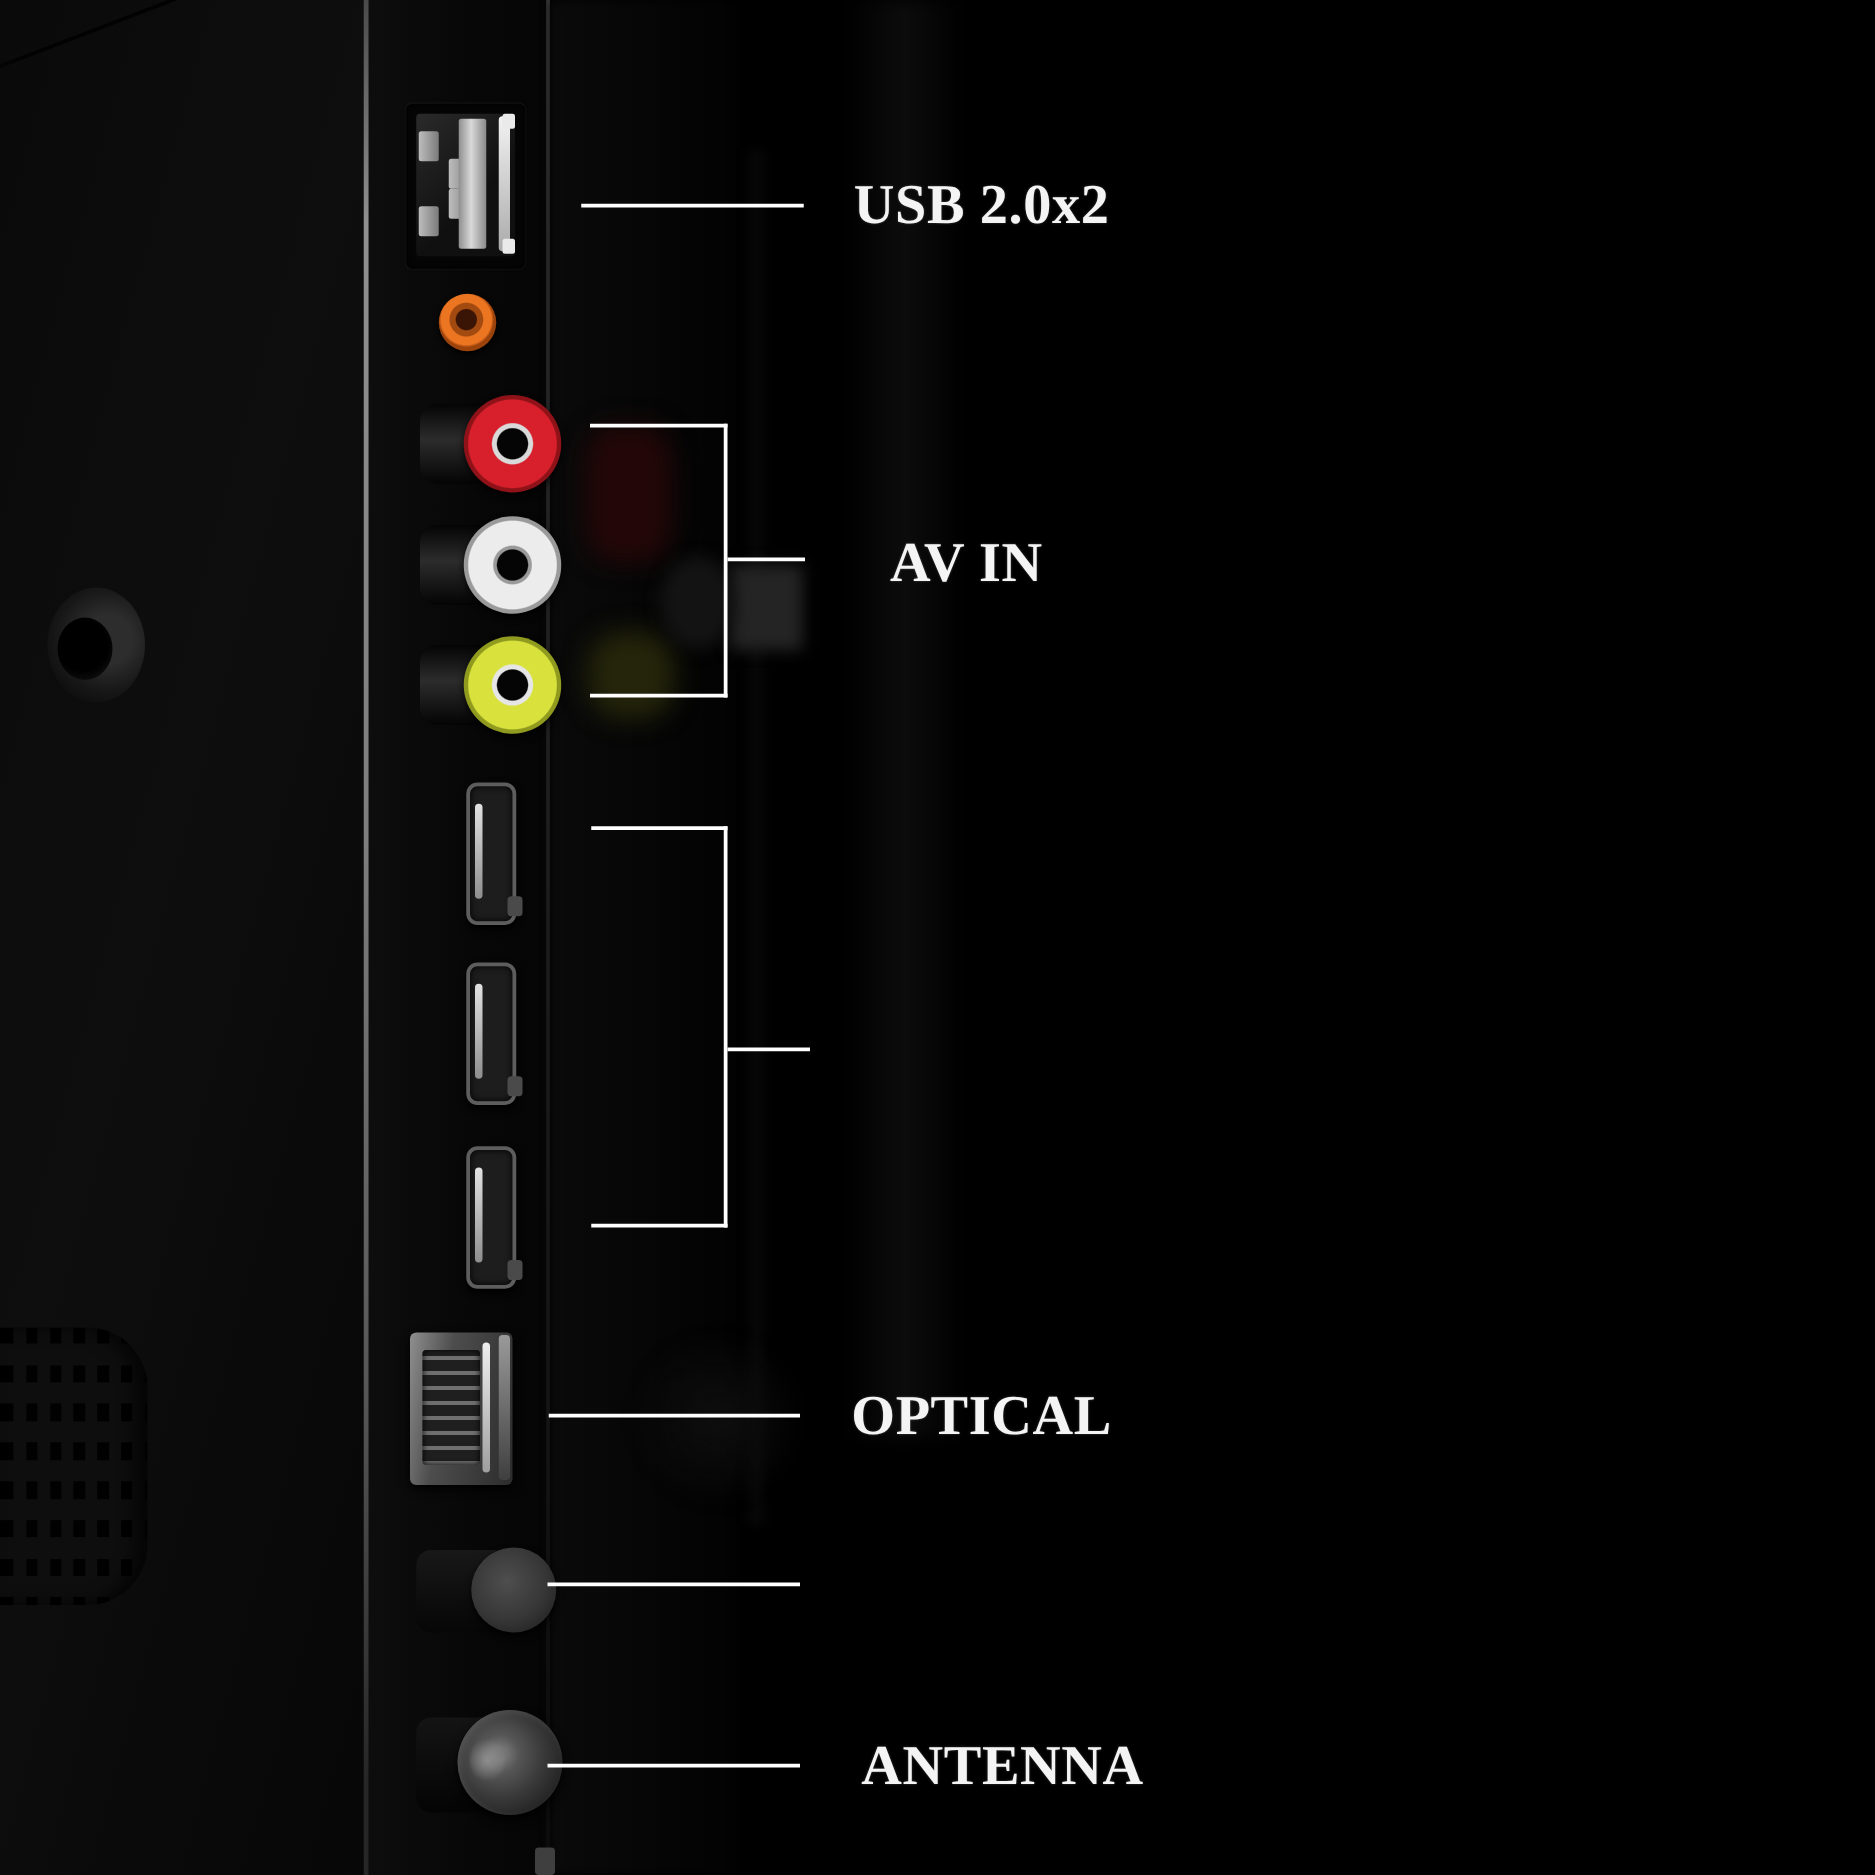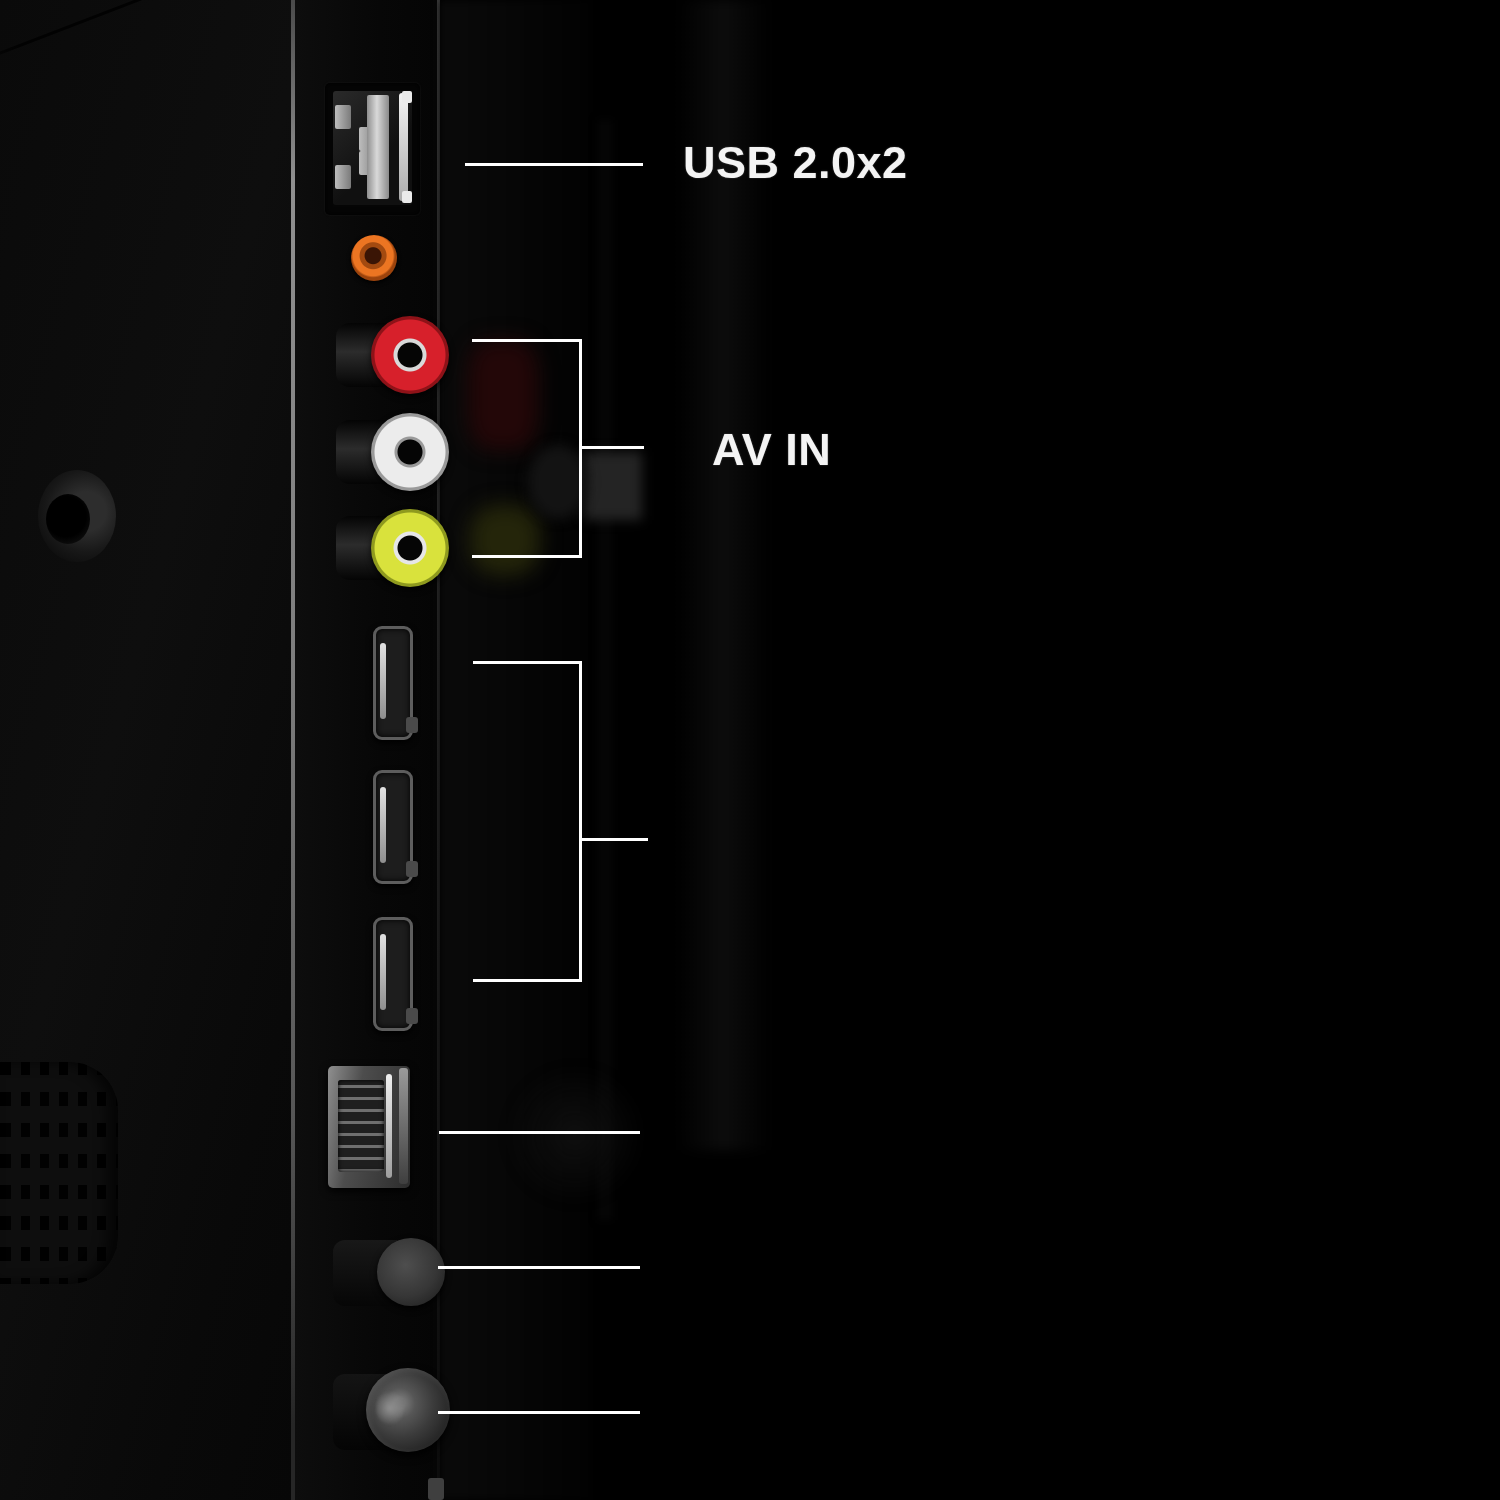--- a/index.html
+++ b/index.html
@@ -1,19 +1,19 @@
 <!DOCTYPE html>
 <html><head>
 <meta charset="utf-8">
 <style>
   html,body{margin:0;padding:0;background:#000;}
   #stage{
     position:relative;width:1500px;height:1500px;overflow:hidden;
     background:#000;
-    font-family:Liberation Sans, sans-serif;
+    font-family:Liberation Serif, serif;
   }
   
   .back-panel{
     position:absolute;left:0;top:0;width:292px;height:1500px;
     background:linear-gradient(105deg,#0a0a0a,#0e0e0e 45%,#090909 80%,#070707);
   }
   .panel-seam{
     position:absolute;left:291px;top:0;width:4px;height:1500px;
     background:linear-gradient(180deg,#4a4a4a,#909090 12%,#7d7d7d 45%,#555 75%,#262626 95%);
   }
@@ -221,14 +221,16 @@
   <div class="bracket" style="left:472px;top:339px;width:110px;height:219px"></div>
   <div class="callout-line" style="left:582px;top:446px;width:62px"></div>
   <div class="bracket" style="left:473px;top:661px;width:109px;height:321px"></div>
   <div class="callout-line" style="left:582px;top:838px;width:66px"></div>
   <div class="callout-line" style="left:439px;top:1131px;width:201px"></div>
   <div class="callout-line" style="left:438px;top:1266px;width:202px"></div>
   <div class="callout-line" style="left:438px;top:1411px;width:202px"></div>
 
   <div class="label" style="left:683px;top:140px">USB 2.0x2</div>
   <div class="label" style="left:712px;top:427px">AV IN</div>
+  <div class="label" style="left:681px;top:1109px">OPTICAL</div>
+  <div class="label" style="left:689px;top:1389px">ANTENNA</div>
 
 </div>
 
 </body></html>

